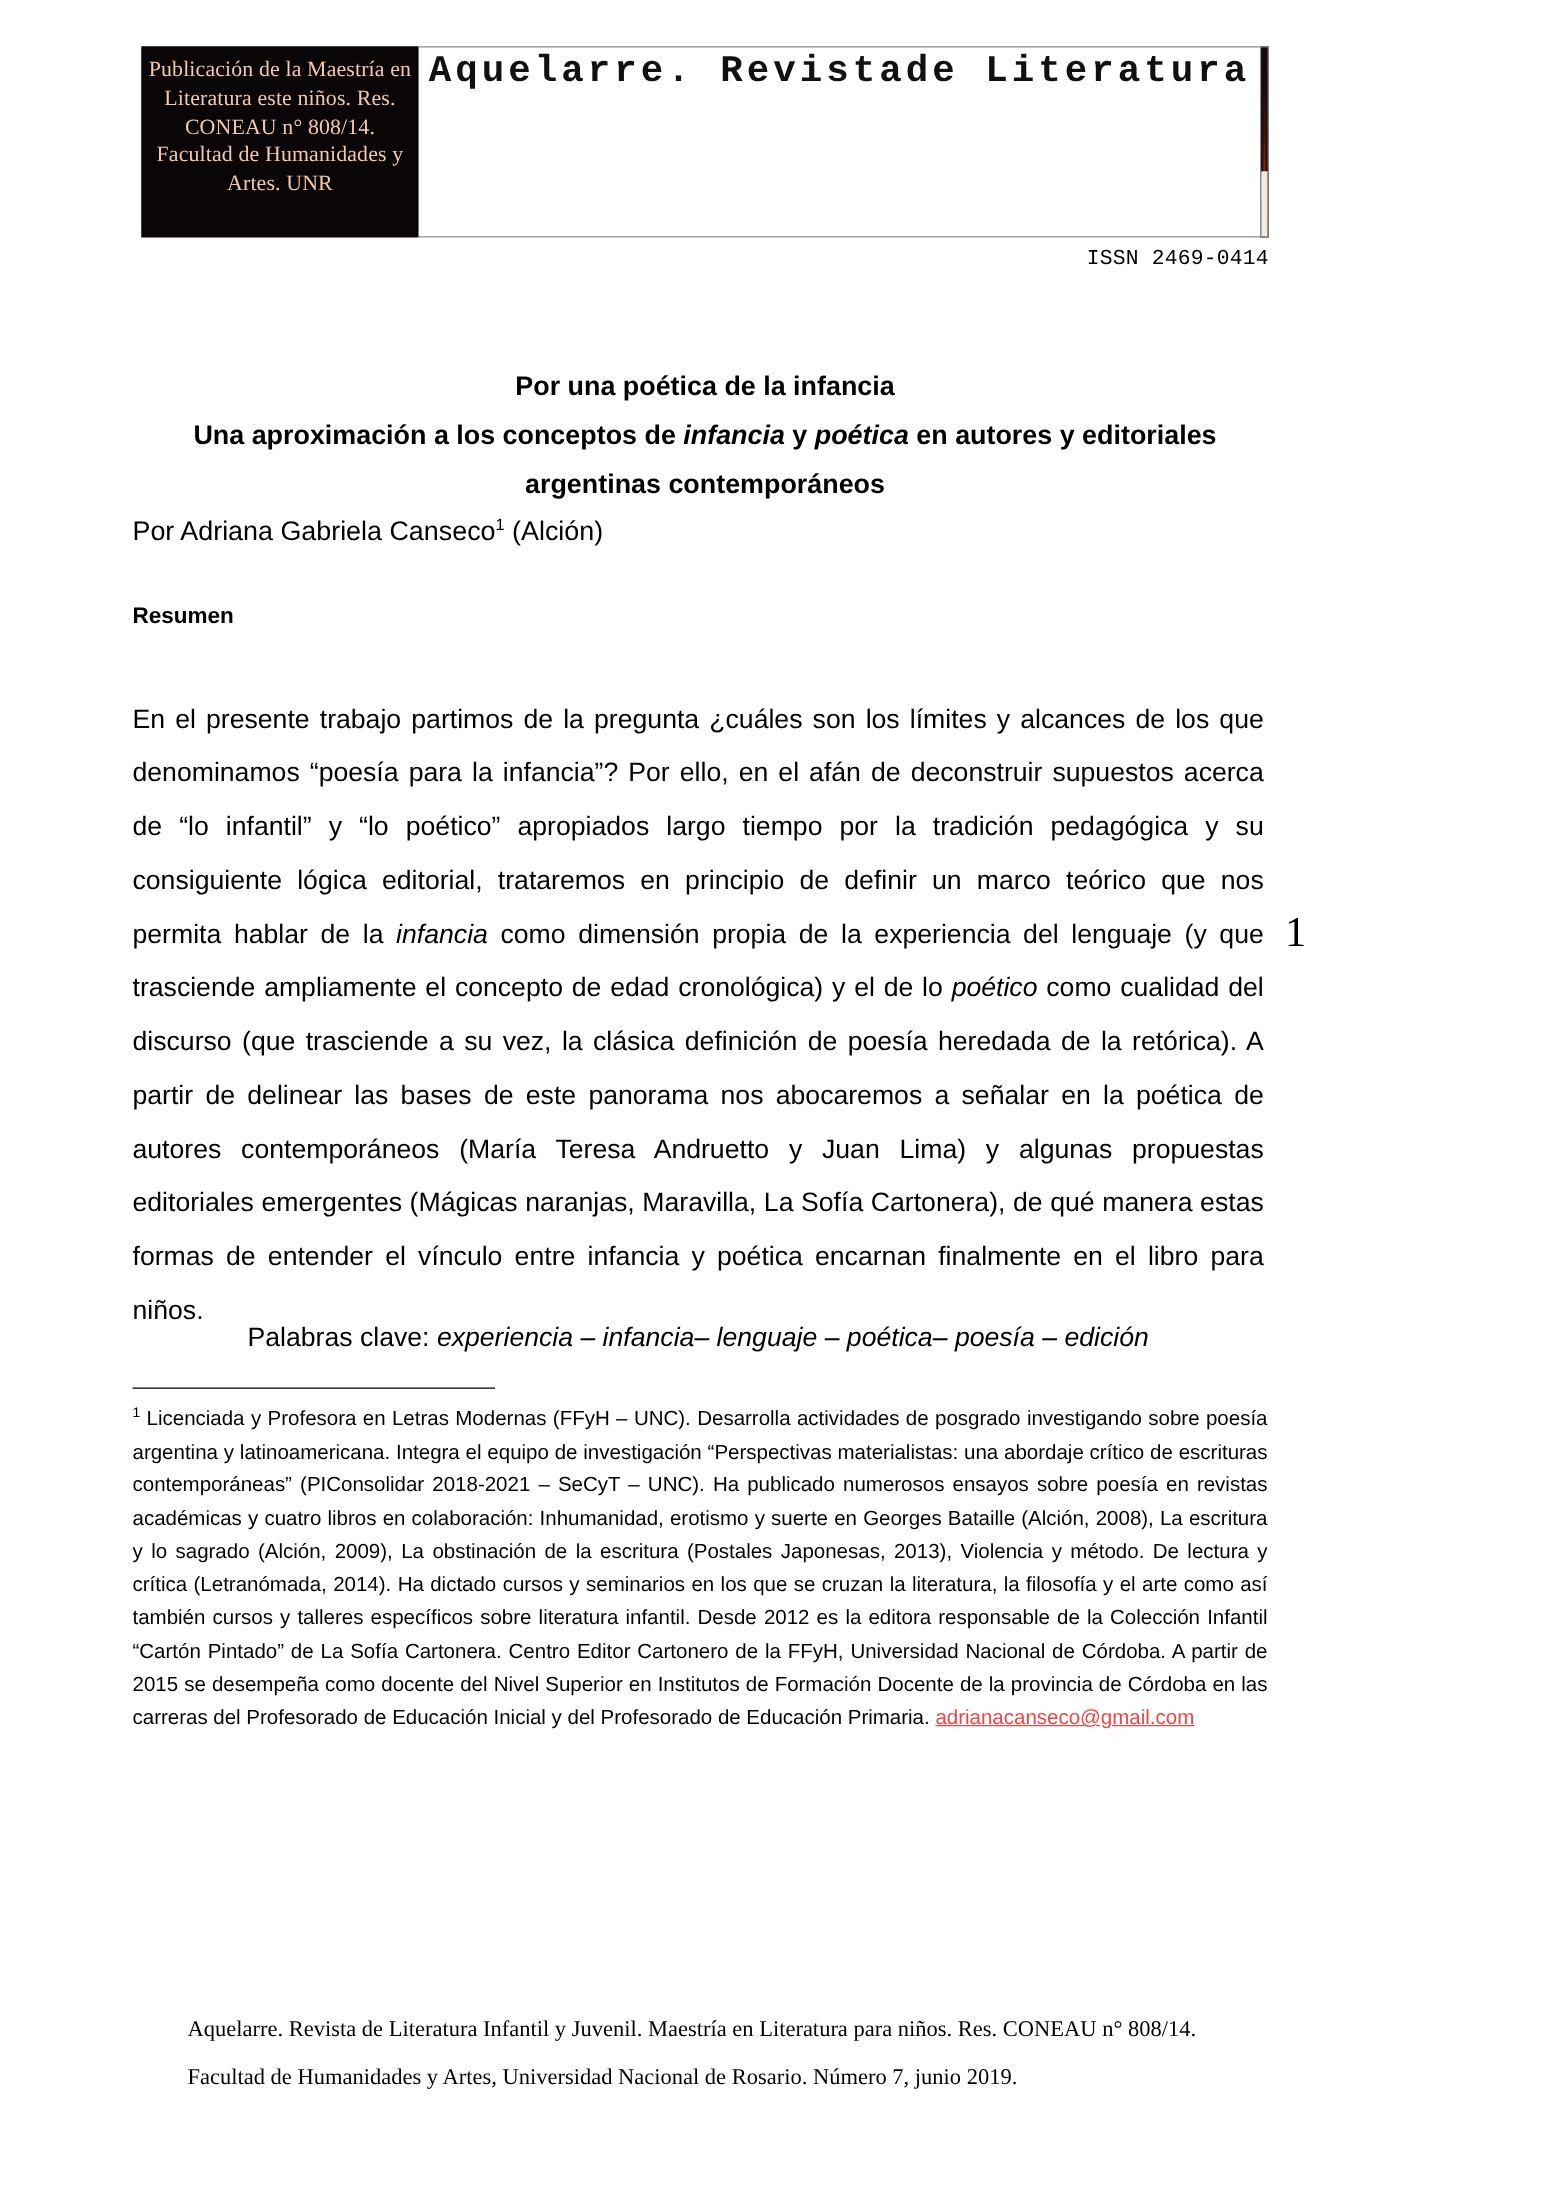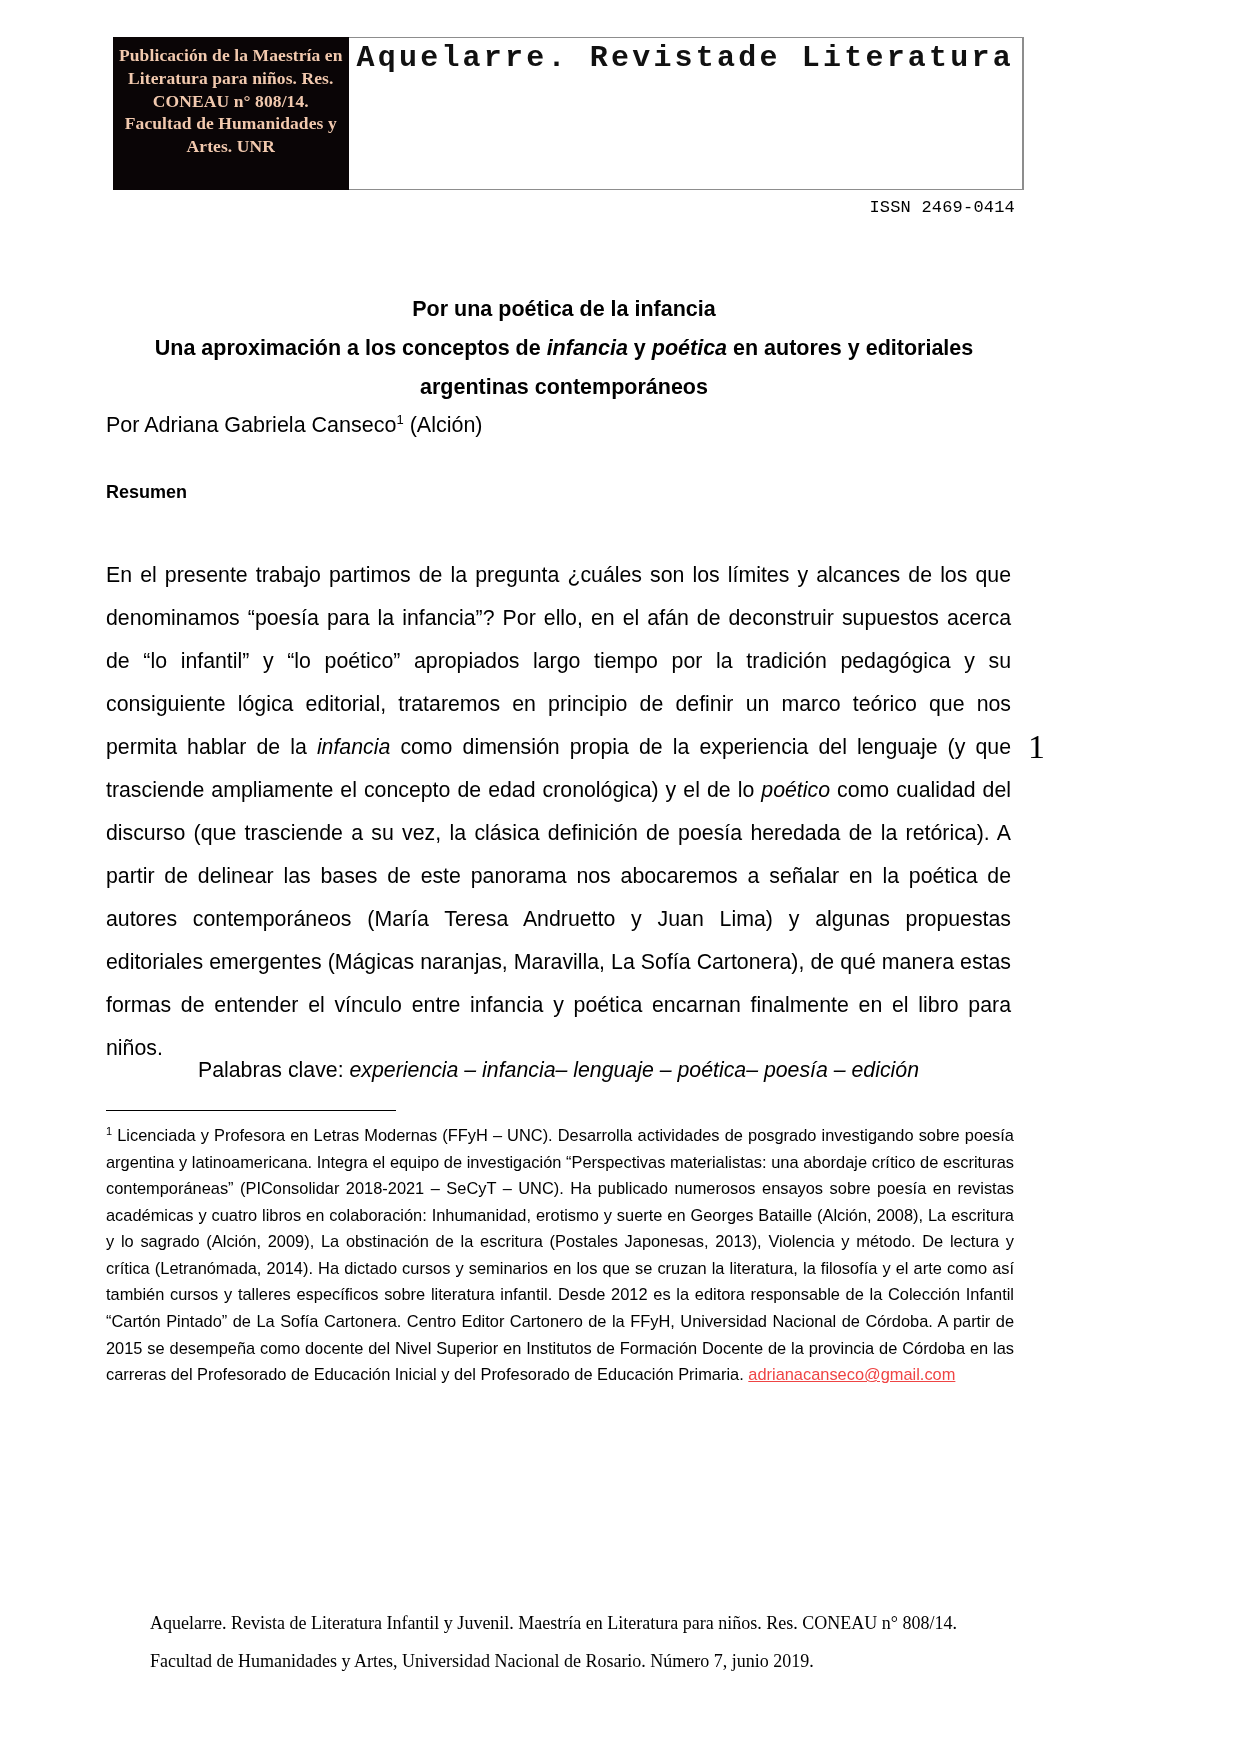--- a/index.html
+++ b/index.html
@@ -39,21 +39,21 @@
     background: #0a0506;
     color: #f2c9ae;
     font-family: "Liberation Serif", serif;
     font-size: 17.5px;
     line-height: 1.30;
     text-align: center;
     padding: 7px 6px 0 6px;
     box-sizing: border-box;
     letter-spacing: 0.1px;
   }
-  .mast-left div { white-space: nowrap; font-weight: bold; }
+  .mast-left div { white-space: nowrap; }
   .mast-center {
     flex: 1;
     background: #ffffff;
     border: 1px solid #8d8d8d;
     border-left: none;
     border-right: none;
     box-sizing: border-box;
     display: flex;
     flex-direction: row;
     justify-content: center;
@@ -225,21 +225,21 @@
 </style>
 </head>
 <body>
 
 <div class="page">
 
   <div class="masthead">
 
     <div class="mast-left">
       <div>Publicación de la Maestría en</div>
-      <div>Literatura para niños. Res.</div>
+      <div>Literatura este niños. Res.</div>
       <div>CONEAU n° 808/14.</div>
       <div>Facultad de Humanidades y</div>
       <div>Artes. UNR</div>
     </div>
 
     <div class="mast-center">
       <div class="line">Aquelarre. Revista</div>
       <div class="line">de Literatura</div>
     </div>
 

